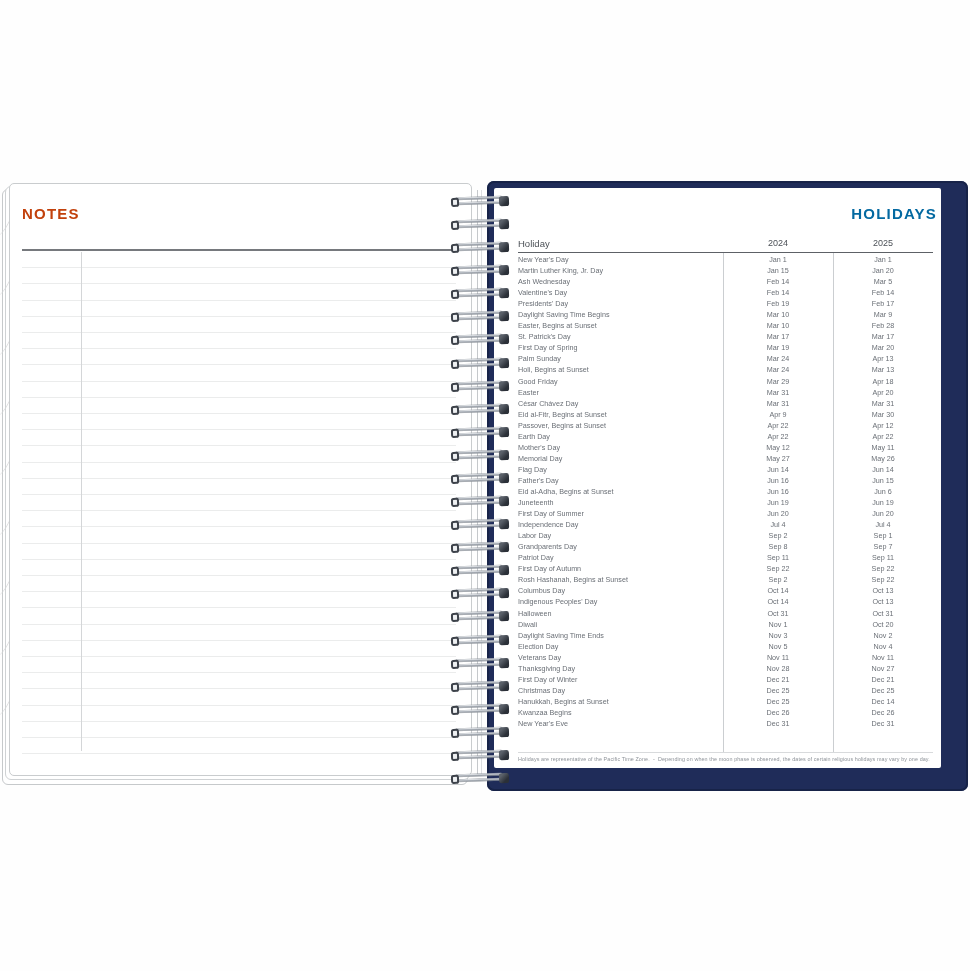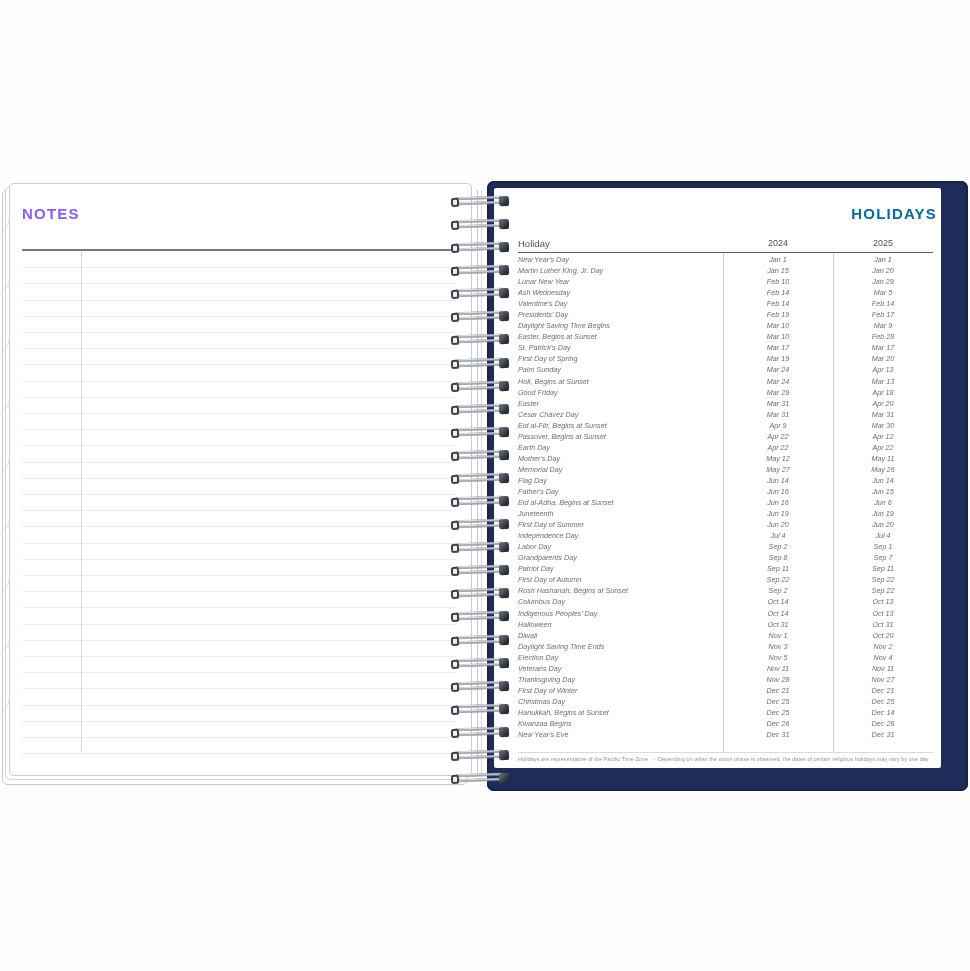--- a/index.html
+++ b/index.html
@@ -11,21 +11,21 @@
                background:#fff;border:1px solid #c6c9cb;border-radius:6px;}
   .page-under1{position:absolute;left:5px;top:186px;width:463px;height:592px;
                background:#fff;border:1px solid #cfd2d4;border-radius:6px;}
   .left-page{position:absolute;left:9px;top:183px;width:461px;height:591px;
              background:#ffffff;border:1px solid #c9ccce;border-radius:5px;}
   .curl-box{position:absolute;left:0;top:192px;width:16px;height:600px;}
   .curl{position:absolute;left:-7px;width:20px;height:48px;
         border-right:1.5px solid #d6d7d8;border-radius:0 0 95% 0;transform:rotate(9deg);}
 
   .notes-title{position:absolute;left:22px;top:205px;font-size:15px;font-weight:600;
-               letter-spacing:1.2px;color:#8b5cf6;}
+               letter-spacing:1.2px;color:#c2410c;}
   .notes-heavy-rule{position:absolute;left:22px;top:249px;width:434px;height:2px;background:#76797d;}
   .notes-vrule{position:absolute;left:81px;top:252px;width:1px;height:499px;background:#d4d6d8;}
   .ruled-lines{position:absolute;left:22px;top:252px;width:434px;height:503px;
                background:repeating-linear-gradient(to bottom,transparent 0,transparent 15.2px,#ebecec 15.2px,#ebecec 16.2px);}
 
   
   .spine-line-a{position:absolute;left:477px;top:190px;width:1px;height:586px;background:#c5c8cb;}
   .spine-line-b{position:absolute;left:481px;top:190px;width:1px;height:586px;background:#dbdde0;}
 
   
@@ -39,21 +39,21 @@
 
   
   .holiday-table{position:absolute;left:518px;top:238px;width:415px;}
   .thead{position:relative;height:14px;}
   .th{position:absolute;top:0;font-size:9px;color:#4c5157;}
   .th-holiday{left:0;font-size:9.5px;}
   .th-2024{left:205px;width:110px;text-align:center;}
   .th-2025{left:315px;width:100px;text-align:center;}
   .header-rule{position:absolute;left:0;top:13.5px;width:415px;height:1.5px;background:#5d6166;}
   .tbody{position:absolute;left:0;top:16px;width:415px;}
-  .trow{display:flex;height:11.05px;line-height:11.05px;font-size:7.2px;color:#6a6f76;font-style:italic;}
+  .trow{display:flex;height:11.05px;line-height:11.05px;font-size:7.2px;color:#6a6f76;}
   .c-name{width:205px;overflow:hidden;white-space:nowrap;}
   .c-d1{width:110px;text-align:center;}
   .c-d2{width:100px;text-align:center;}
   .divider{position:absolute;top:15px;width:1px;height:499px;background:#cbced1;}
   .div-1{left:205px;}
   .div-2{left:315px;}
   .bottom-rule{position:absolute;left:0;top:514px;width:415px;height:1px;background:#d8dadc;}
   .footnote{position:absolute;left:0;top:518px;width:423px;font-size:5.4px;color:#8e9399;
             white-space:nowrap;letter-spacing:0.1px;}
 
@@ -116,25 +116,20 @@
           <span class="c-d1">Jan 1</span>
           <span class="c-d2">Jan 1</span>
         </div>
 
         <div class="trow">
           <span class="c-name">Martin Luther King, Jr. Day</span>
           <span class="c-d1">Jan 15</span>
           <span class="c-d2">Jan 20</span>
         </div>
 
-        <div class="trow">
-          <span class="c-name">Lunar New Year</span>
-          <span class="c-d1">Feb 10</span>
-          <span class="c-d2">Jan 29</span>
-        </div>
 
         <div class="trow">
           <span class="c-name">Ash Wednesday</span>
           <span class="c-d1">Feb 14</span>
           <span class="c-d2">Mar 5</span>
         </div>
 
         <div class="trow">
           <span class="c-name">Valentine's Day</span>
           <span class="c-d1">Feb 14</span>

